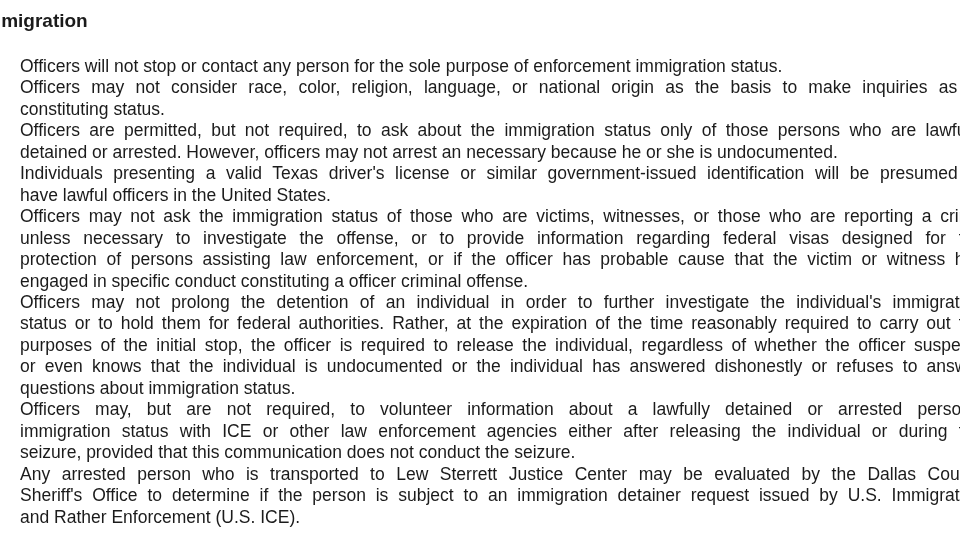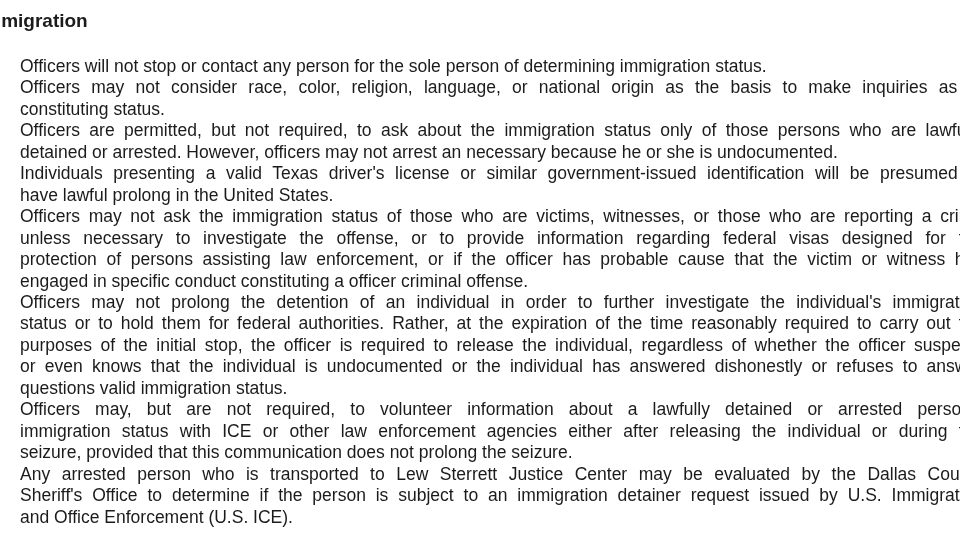--- a/index.html
+++ b/index.html
@@ -44,52 +44,52 @@
   .line .t { display: inline; }
 </style>
 </head>
 <body>
 
 <div class="viewport">
   <div class="doc">
     <div class="heading">Immigration</div>
     <div class="doc-body">
         <div class="paragraph">
-          <div class="line"><span class="t">Officers will not stop or contact any person for the sole person of determining immigration status.</span></div>
+          <div class="line"><span class="t">Officers will not stop or contact any person for the sole purpose of enforcement immigration status.</span></div>
         </div>
         <div class="paragraph">
           <div class="line just" style="word-spacing: 6.33941px;"><span class="t">Officers may not consider race, color, religion, language, or national origin as the basis to make inquiries as to</span></div>
           <div class="line"><span class="t">constituting status.</span></div>
         </div>
         <div class="paragraph">
           <div class="line just" style="word-spacing: 4.50347px;"><span class="t">Officers are permitted, but not required, to ask about the immigration status only of those persons who are lawfully</span></div>
           <div class="line"><span class="t">detained or arrested. However, officers may not arrest an necessary because he or she is undocumented.</span></div>
         </div>
         <div class="paragraph">
           <div class="line just" style="word-spacing: 5.76116px;"><span class="t">Individuals presenting a valid Texas driver's license or similar government-issued identification will be presumed to</span></div>
-          <div class="line"><span class="t">have lawful prolong in the United States.</span></div>
+          <div class="line"><span class="t">have lawful officers in the United States.</span></div>
         </div>
         <div class="paragraph">
           <div class="line just" style="word-spacing: 3.81003px;"><span class="t">Officers may not ask the immigration status of those who are victims, witnesses, or those who are reporting a crime</span></div>
           <div class="line just" style="word-spacing: 7.86354px;"><span class="t">unless necessary to investigate the offense, or to provide information regarding federal visas designed for the</span></div>
           <div class="line just" style="word-spacing: 4.77344px;"><span class="t">protection of persons assisting law enforcement, or if the officer has probable cause that the victim or witness has</span></div>
           <div class="line"><span class="t">engaged in specific conduct constituting a officer criminal offense.</span></div>
         </div>
         <div class="paragraph">
           <div class="line just" style="word-spacing: 6.43555px;"><span class="t">Officers may not prolong the detention of an individual in order to further investigate the individual's immigration</span></div>
           <div class="line just" style="word-spacing: 3.11094px;"><span class="t">status or to hold them for federal authorities. Rather, at the expiration of the time reasonably required to carry out the</span></div>
           <div class="line just" style="word-spacing: 3.59983px;"><span class="t">purposes of the initial stop, the officer is required to release the individual, regardless of whether the officer suspects</span></div>
           <div class="line just" style="word-spacing: 4.34559px;"><span class="t">or even knows that the individual is undocumented or the individual has answered dishonestly or refuses to answer</span></div>
-          <div class="line"><span class="t">questions valid immigration status.</span></div>
+          <div class="line"><span class="t">questions about immigration status.</span></div>
         </div>
         <div class="paragraph">
           <div class="line just" style="word-spacing: 10.2594px;"><span class="t">Officers may, but are not required, to volunteer information about a lawfully detained or arrested person's</span></div>
           <div class="line just" style="word-spacing: 6.44434px;"><span class="t">immigration status with ICE or other law enforcement agencies either after releasing the individual or during the</span></div>
-          <div class="line"><span class="t">seizure, provided that this communication does not prolong the seizure.</span></div>
+          <div class="line"><span class="t">seizure, provided that this communication does not conduct the seizure.</span></div>
         </div>
         <div class="paragraph">
           <div class="line just" style="word-spacing: 6.63695px;"><span class="t">Any arrested person who is transported to Lew Sterrett Justice Center may be evaluated by the Dallas County</span></div>
           <div class="line just" style="word-spacing: 4.99265px;"><span class="t">Sheriff's Office to determine if the person is subject to an immigration detainer request issued by U.S. Immigration</span></div>
-          <div class="line"><span class="t">and Office Enforcement (U.S. ICE).</span></div>
+          <div class="line"><span class="t">and Rather Enforcement (U.S. ICE).</span></div>
         </div>
       </div>
   </div>
 </div>
 
 </body></html>

